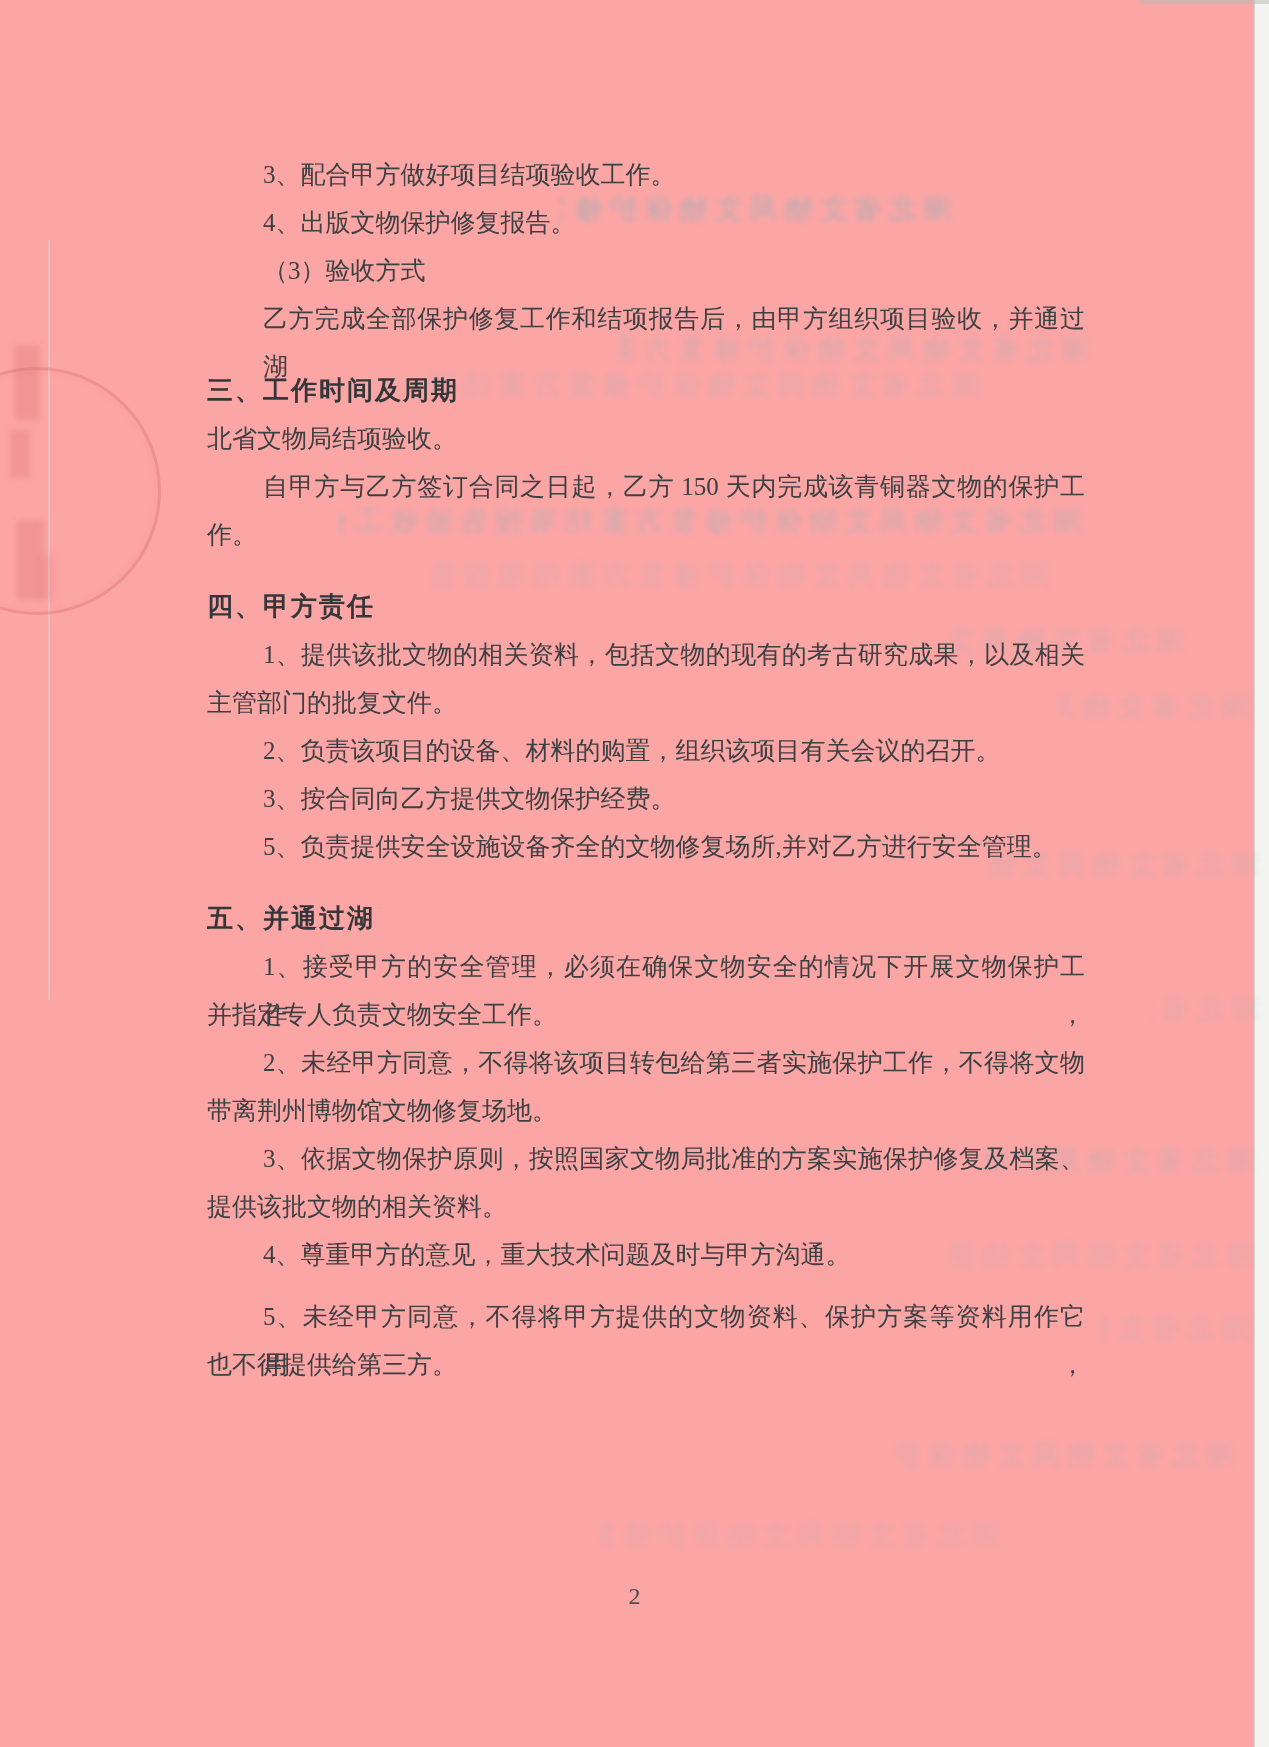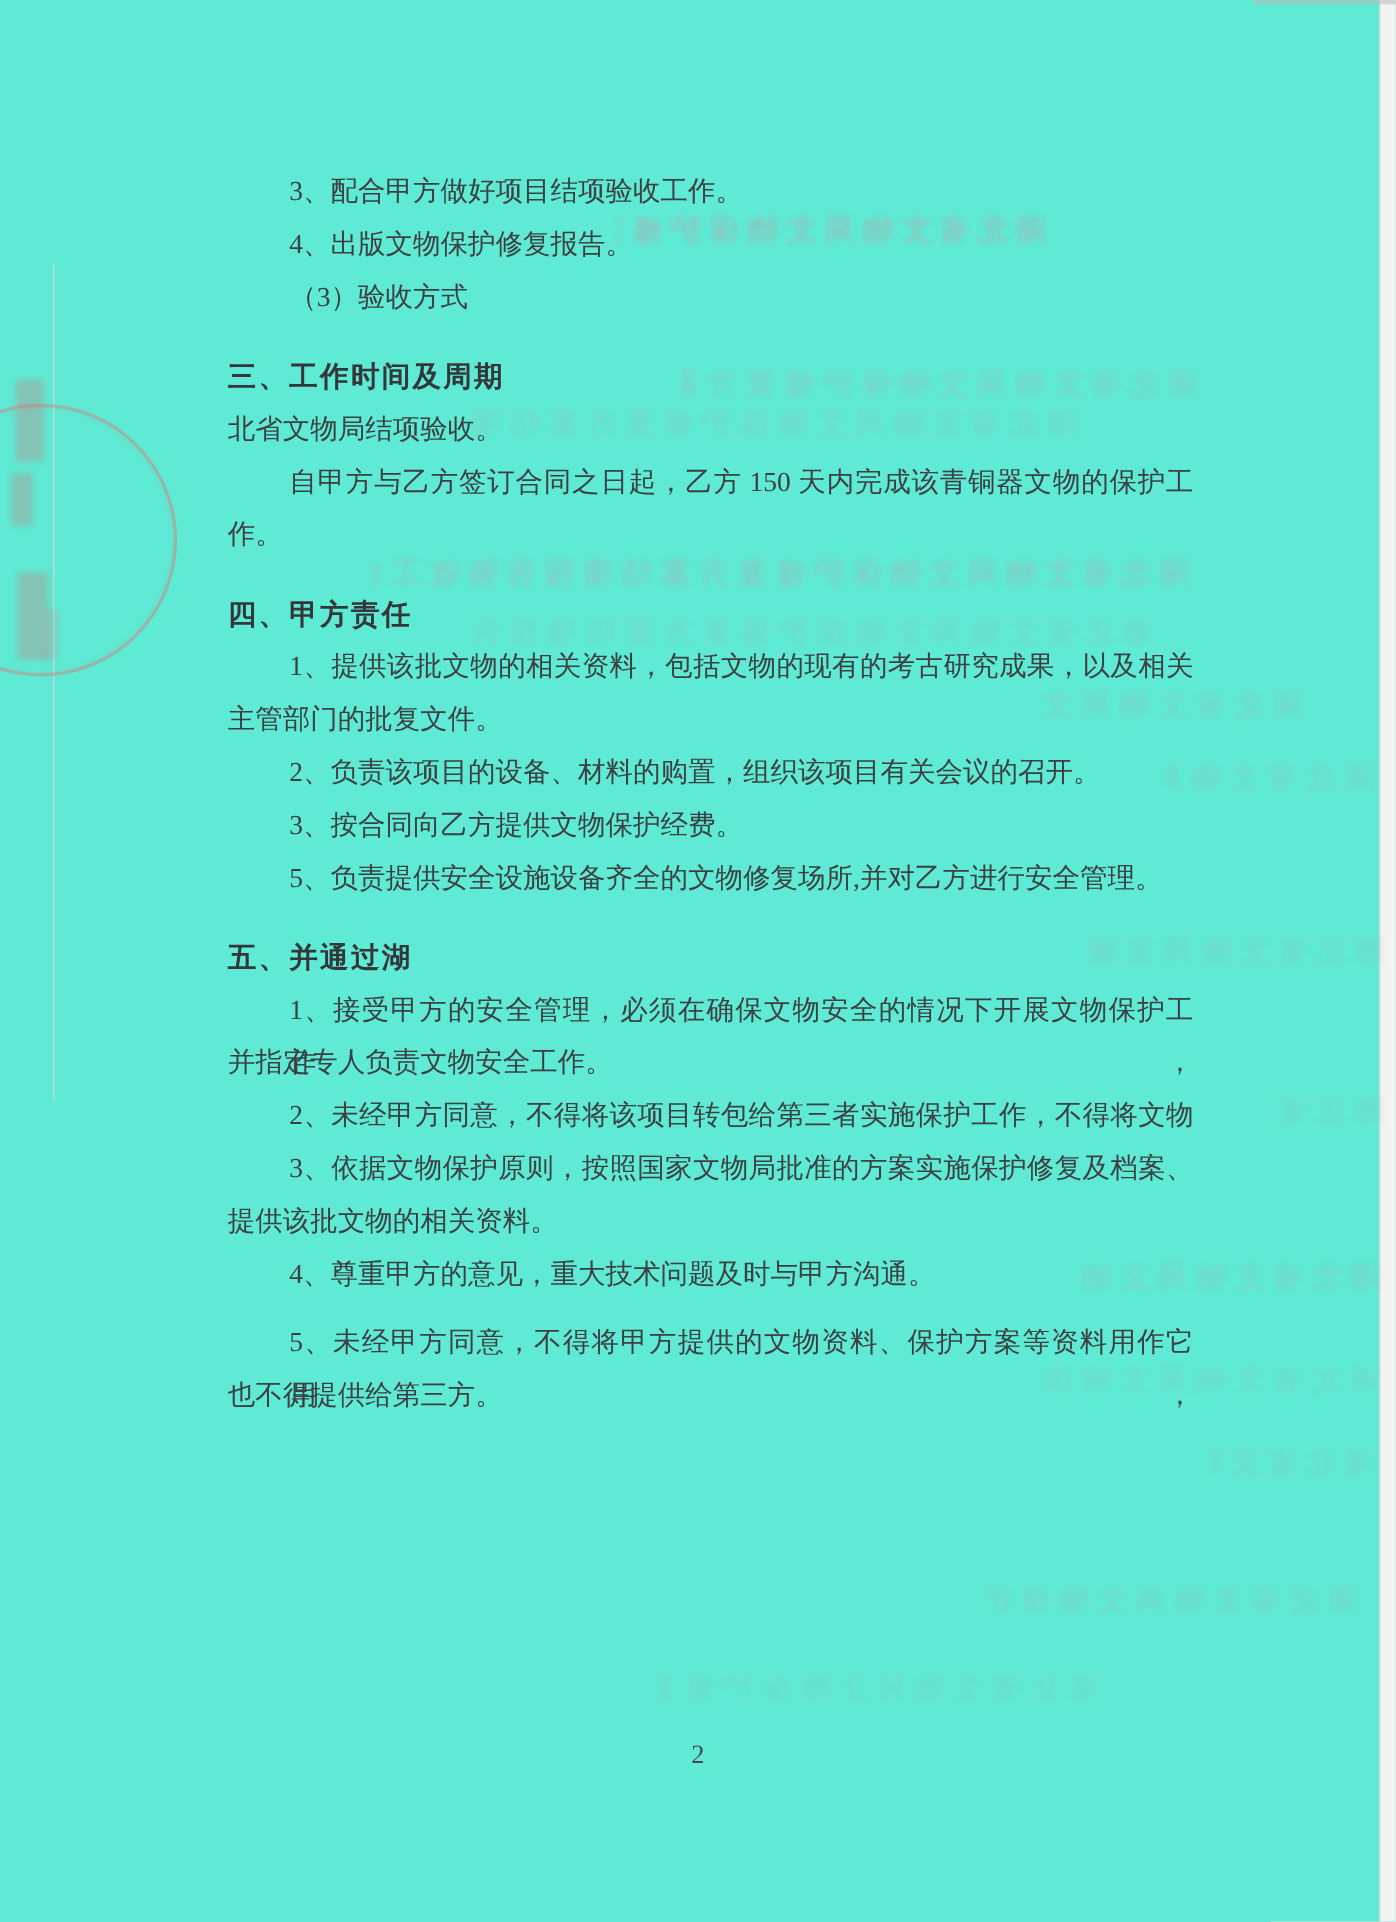--- a/index.html
+++ b/index.html
@@ -1,19 +1,19 @@
 <!DOCTYPE html>
 <html><head>
 <meta charset="utf-8">
 <style>
   html,body { margin:0; padding:0; background:#e9e9e9; }
   .page {
     position:relative;
     width:1269px; height:1747px;
-    background:#5eead4;
+    background:#fca5a5;
     overflow:hidden;
     font-family:"Liberation Serif","DejaVu Serif",serif;
     color:#3d4043;
   }
   
   .edge-right {
     position:absolute; top:0; right:0; width:14px; height:1747px;
     background:#f3f3f2; border-left:1px solid #d6d6d4;
   }
   .edge-top {
@@ -92,34 +92,36 @@
       <div class="ghost" style="left: 945px; top: 1236px; width: 310px; opacity: 0.28;">湖北省文物局文物保</div>
       <div class="ghost" style="left: 895px; top: 1436px; width: 340px; opacity: 0.35;">湖北省文物局文物保护</div>
       <div class="ghost" style="left: 600px; top: 1516px; width: 400px; opacity: 0.25;">湖北省文物局文物保护修复</div>
       <div class="ghost" style="left: 1100px; top: 1310px; width: 150px; opacity: 0.3;">湖北省文物</div>
     </div>
 
   <div class="content" id="content">
       <div class="line indent">3、配合甲方做好项目结项验收工作。</div>
       <div class="line indent">4、出版文物保护修复报告。</div>
       <div class="line indent">（3）验收方式</div>
+      <div class="line indent fill">乙方完成全部保护修复工作和结项报告后，由甲方组织项目验收，并通过湖</div>
       <div class="line head">三、工作时间及周期</div>
       <div class="line cont">北省文物局结项验收。</div>
       <div class="line indent fill">自甲方与乙方签订合同之日起，乙方 150 天内完成该青铜器文物的保护工</div>
       <div class="line cont">作。</div>
       <div class="line head">四、甲方责任</div>
       <div class="line indent fill">1、提供该批文物的相关资料，包括文物的现有的考古研究成果，以及相关</div>
       <div class="line cont">主管部门的批复文件。</div>
       <div class="line indent">2、负责该项目的设备、材料的购置，组织该项目有关会议的召开。</div>
       <div class="line indent">3、按合同向乙方提供文物保护经费。</div>
       <div class="line indent">5、负责提供安全设施设备齐全的文物修复场所,并对乙方进行安全管理。</div>
       <div class="line head">五、并通过湖</div>
       <div class="line indent fill">1、接受甲方的安全管理，必须在确保文物安全的情况下开展文物保护工作，</div>
       <div class="line cont">并指定专人负责文物安全工作。</div>
       <div class="line indent fill">2、未经甲方同意，不得将该项目转包给第三者实施保护工作，不得将文物</div>
+      <div class="line cont">带离荆州博物馆文物修复场地。</div>
       <div class="line indent fill">3、依据文物保护原则，按照国家文物局批准的方案实施保护修复及档案、</div>
       <div class="line cont">提供该批文物的相关资料。</div>
       <div class="line indent">4、尊重甲方的意见，重大技术问题及时与甲方沟通。</div>
       <div class="line indent fill gap">5、未经甲方同意，不得将甲方提供的文物资料、保护方案等资料用作它用，</div>
       <div class="line cont">也不得提供给第三方。</div>
     </div>
 
   <div class="footer">2</div>
 </div>
 

